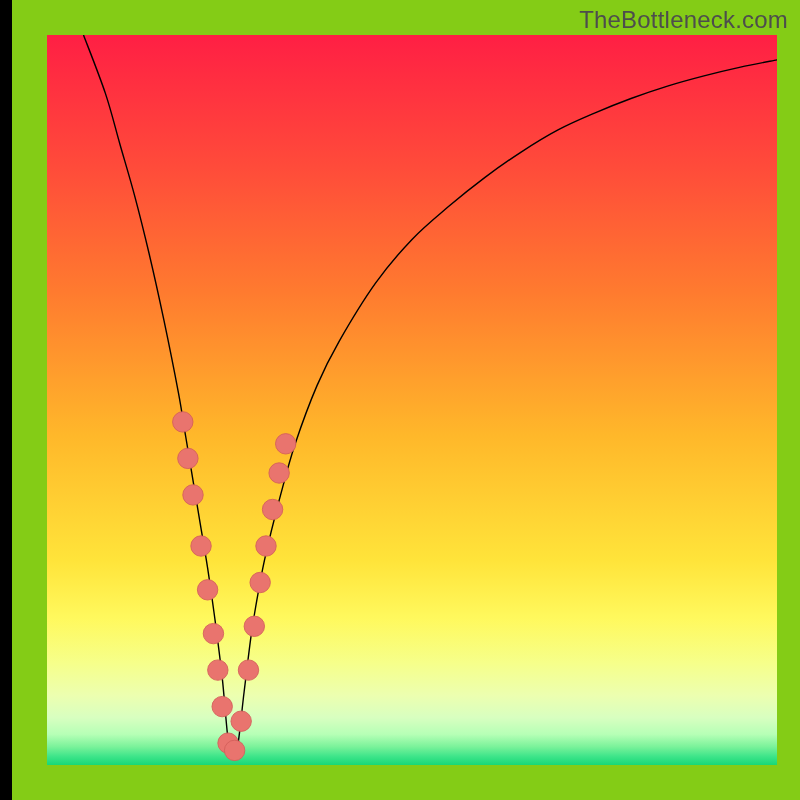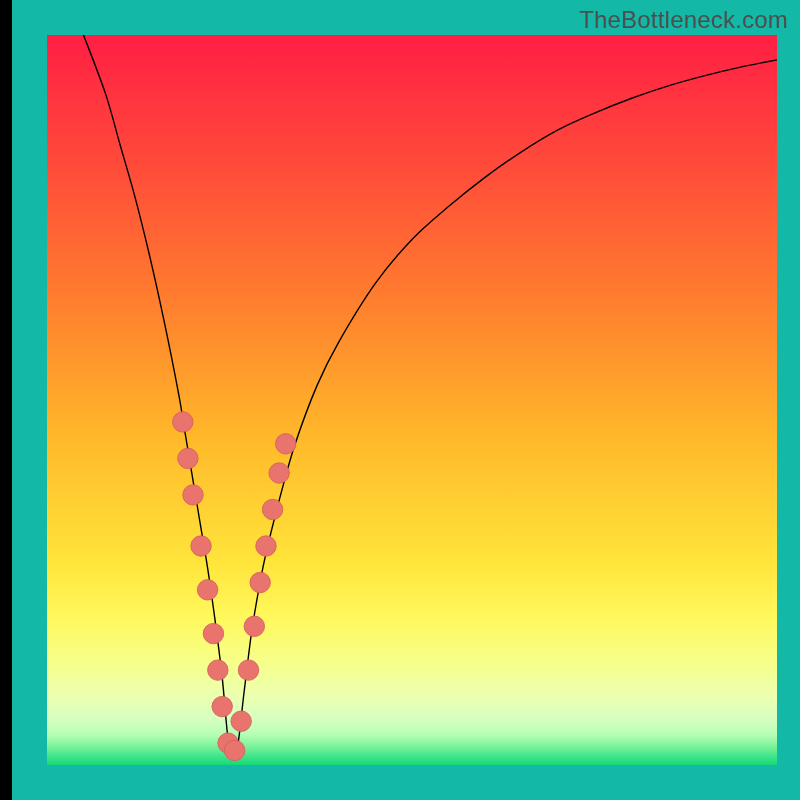--- a/index.html
+++ b/index.html
@@ -7,21 +7,21 @@
     padding: 0;
     width: 800px;
     height: 800px;
     background: #000;
     overflow: hidden;
     font-family: Arial, Helvetica, sans-serif;
   }
   .frame {
     position: absolute;
     inset: 0;
-    background: #14b8a6;
+    background: #84cc16;
     margin-left: 12px;
   }
   .plot {
     position: absolute;
     left: 35px;
     top: 35px;
     width: 730px;
     height: 730px;
     overflow: hidden;
   }

